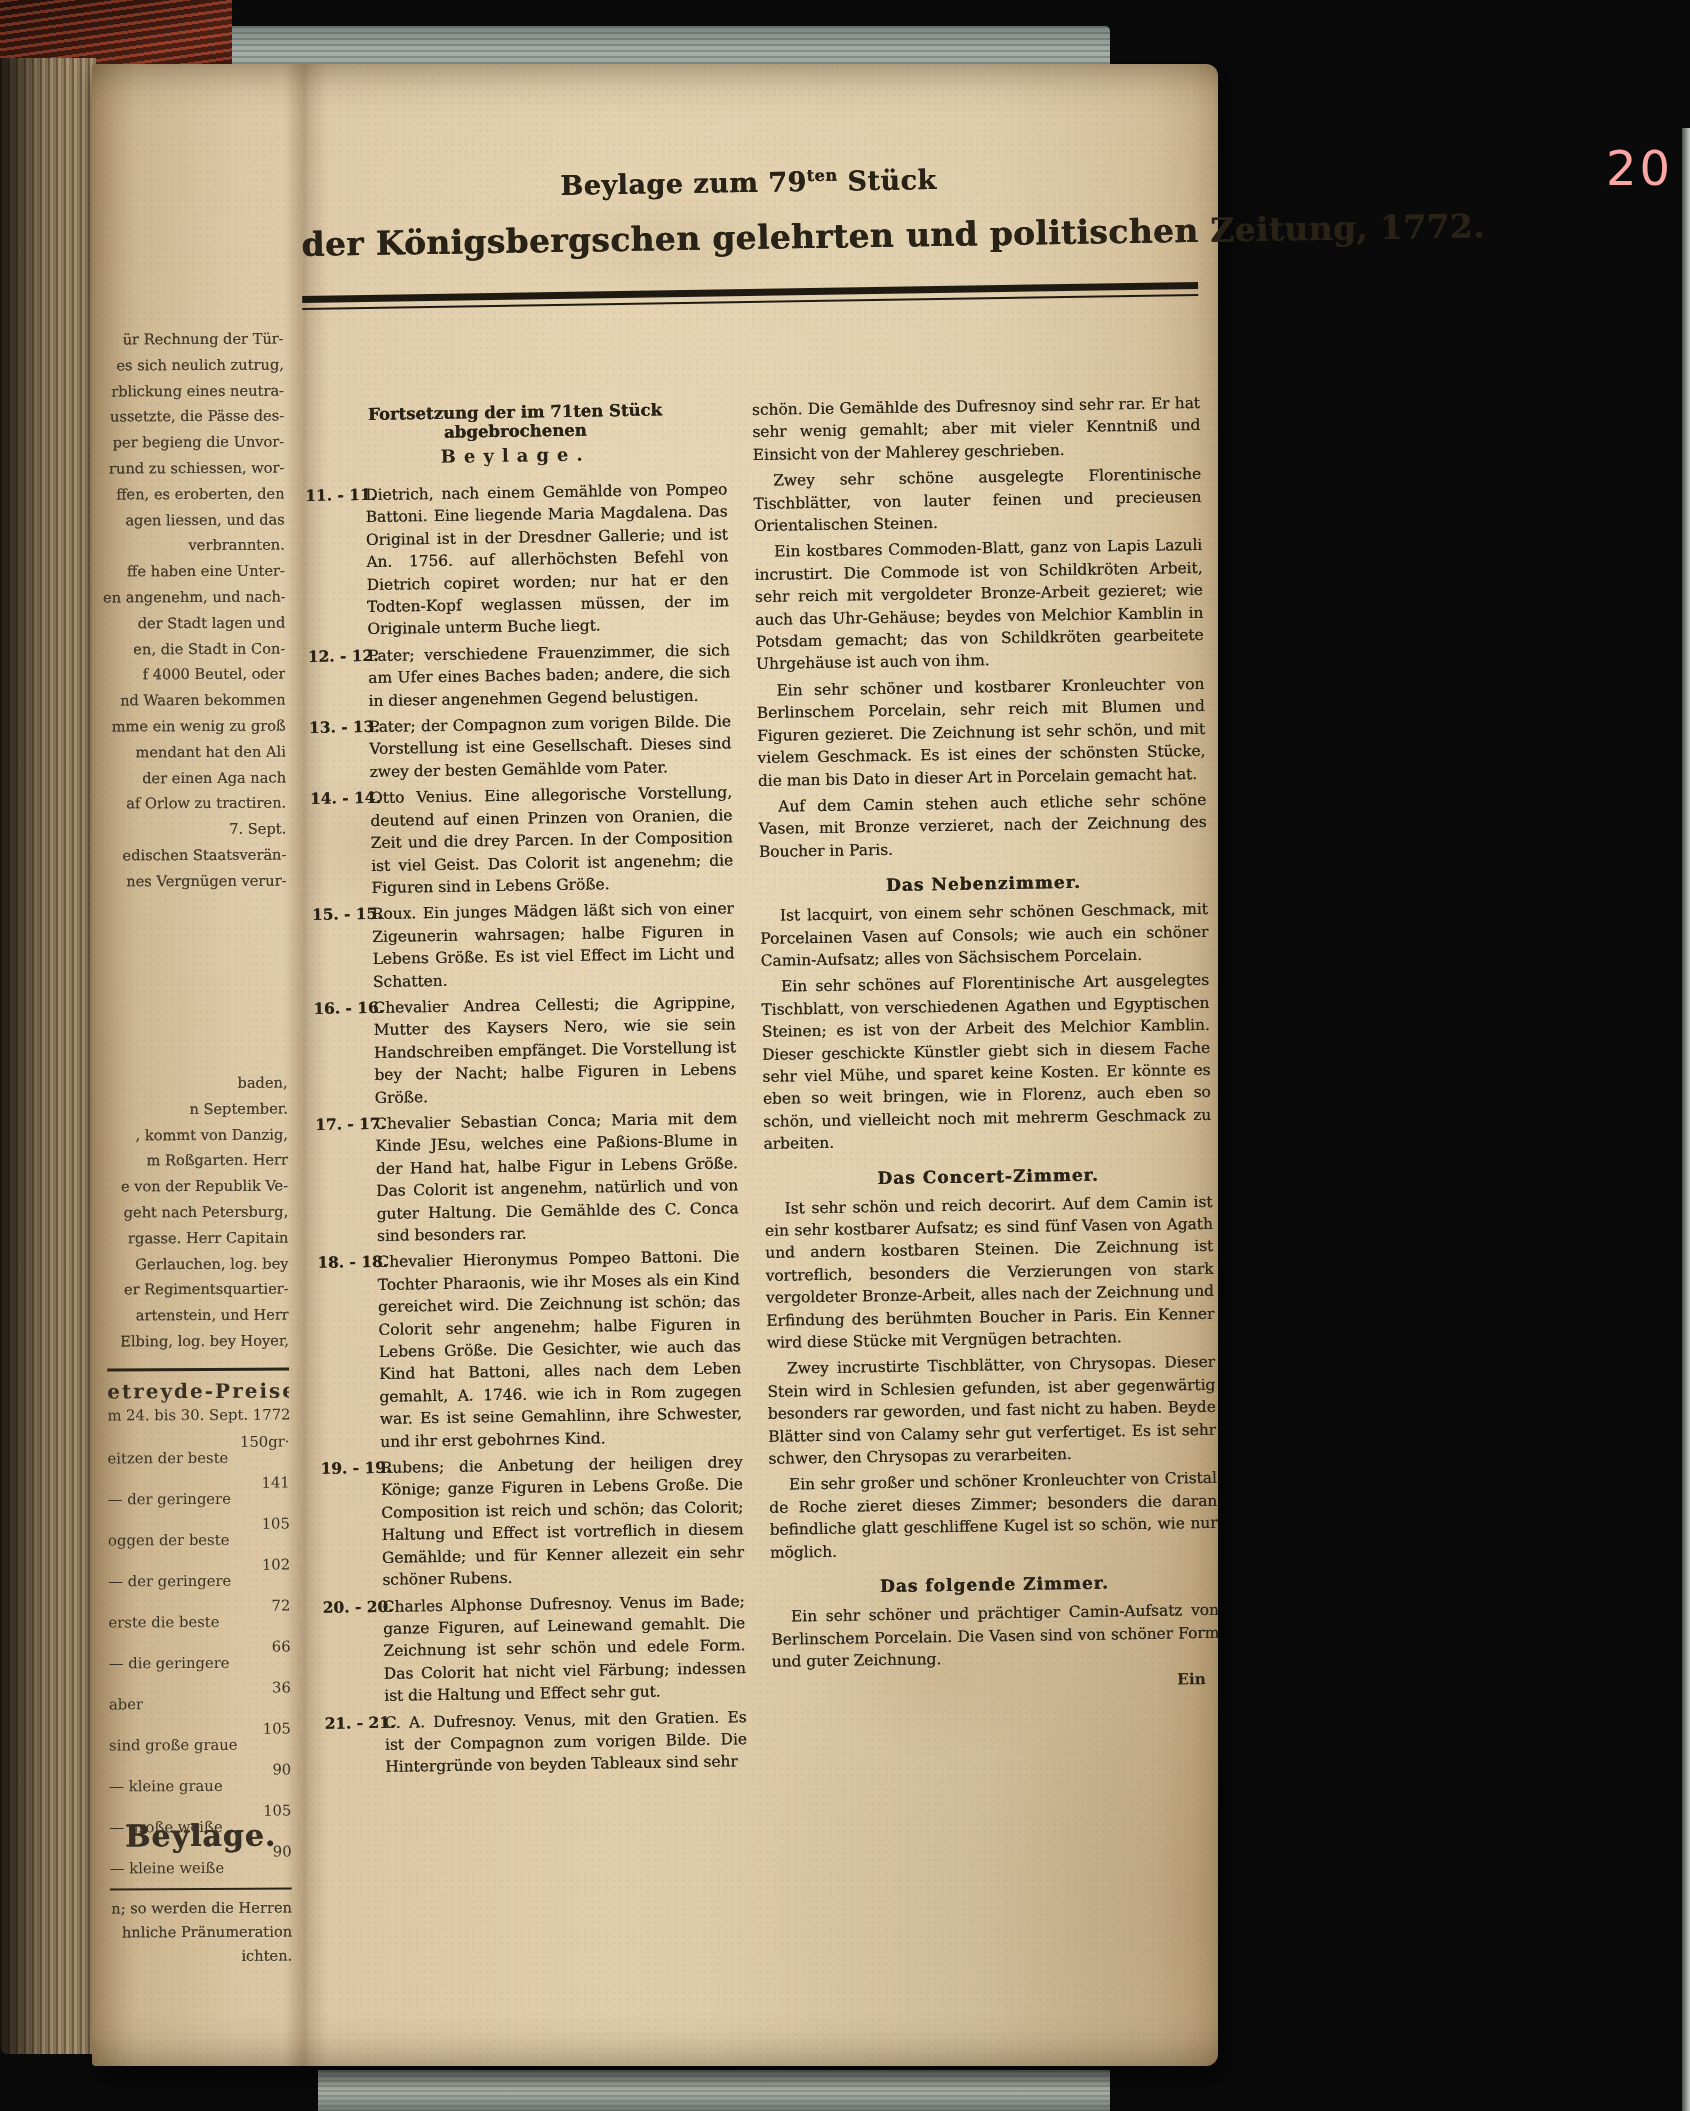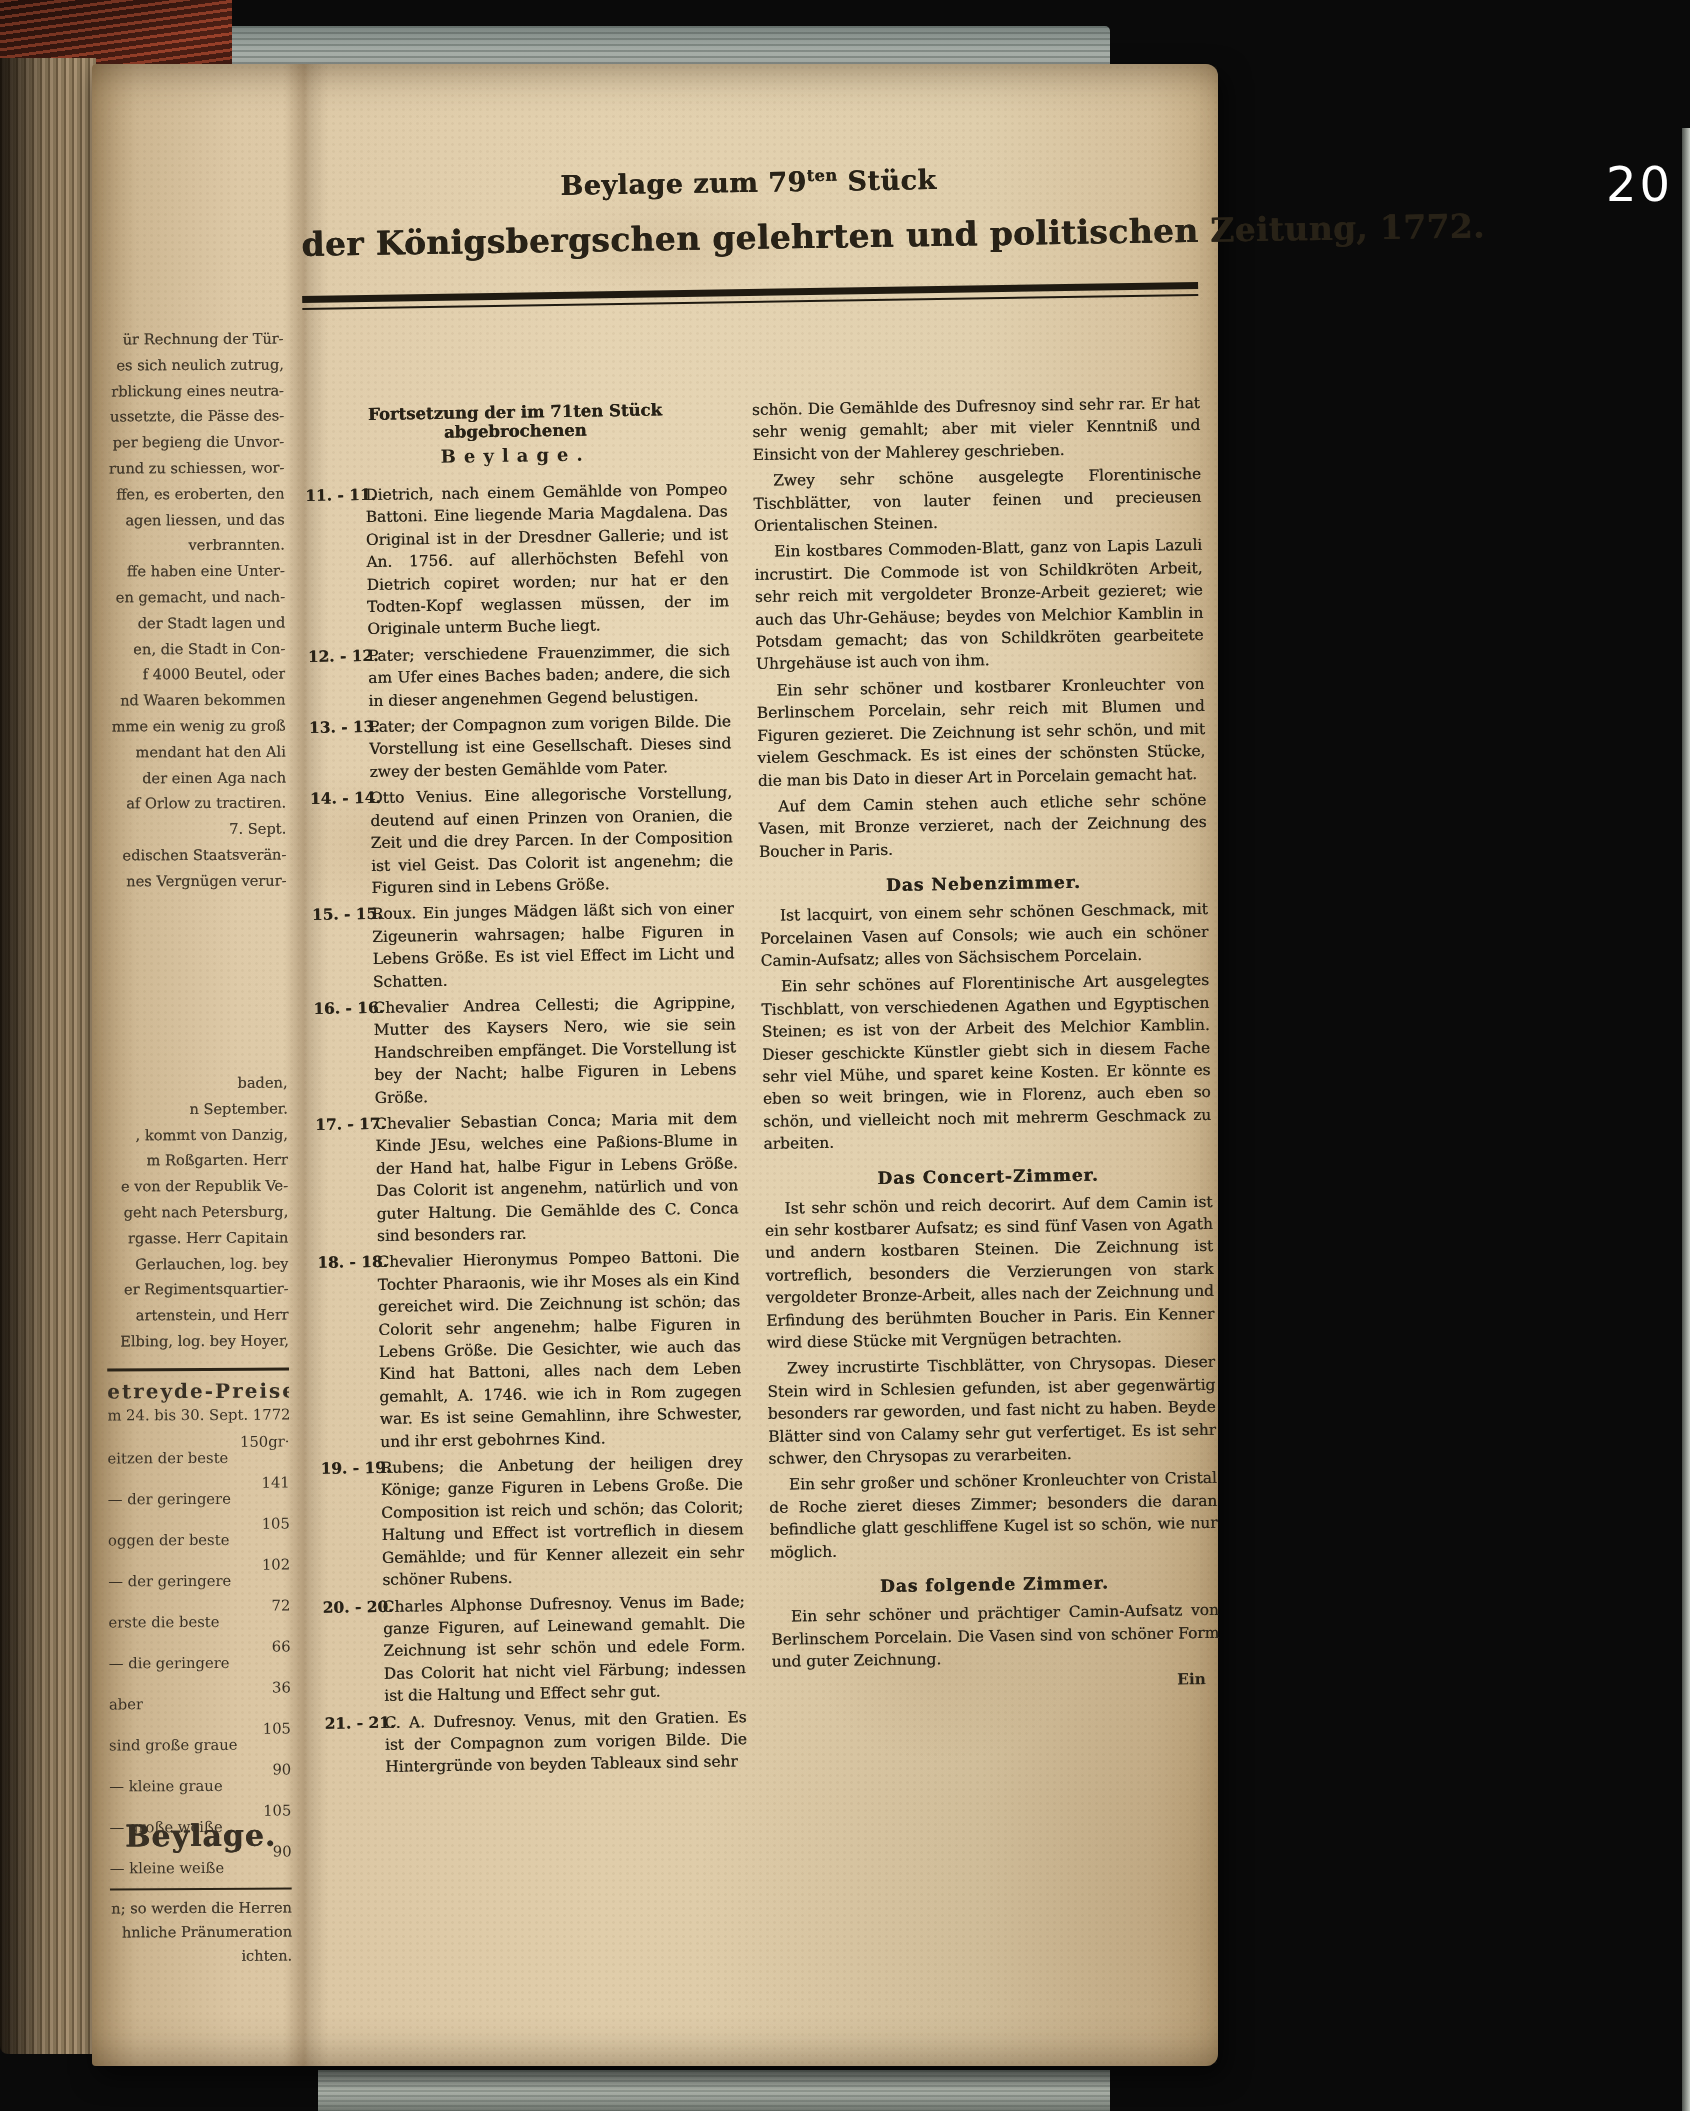--- a/index.html
+++ b/index.html
@@ -34,23 +34,23 @@
     position:absolute; left:318px; top:2070px; width:792px; height:41px;
     background:
       repeating-linear-gradient(180deg, rgba(60,70,65,.25) 0 2px, rgba(0,0,0,0) 2px 5px),
       linear-gradient(180deg,#7e867f 0%,#b7bdb4 50%,#6d746d 100%);
   }
   .right-edge-line {
     position:absolute; left:1682px; top:128px; width:8px; height:1983px;
     background:linear-gradient(90deg,#4d514c,#c7ccc4);
   }
   .page-number {
-    position:absolute; left:1606px; top:156px;
+    position:absolute; left:1606px; top:140px;
     font-family:"DejaVu Sans","Liberation Sans",sans-serif;
-    font-size:48px; color:#ffffff; letter-spacing:3px;
+    font-size:48px; color:#fca5a5; letter-spacing:3px;
   }
 
   
   .page {
     position:absolute; left:92px; top:64px; width:1126px; height:2002px;
     border-radius:4px 12px 12px 4px;
     background:
       radial-gradient(120% 85% at 56% 32%, rgba(252,242,216,.30) 0%, rgba(0,0,0,0) 58%),
       radial-gradient(70% 50% at 97% 92%, rgba(110,80,40,.20), rgba(0,0,0,0) 62%),
       linear-gradient(90deg,#a78d66 0%,#ccb590 4%,#dbc6a3 13%,#e0cdaa 45%,#dccaa7 79%,#d2bc97 94%,#c0a77e 100%),
@@ -167,21 +167,21 @@
           <div class="frag-line">ür Rechnung der Tür-</div>
           <div class="frag-line">es sich neulich zutrug,</div>
           <div class="frag-line">rblickung eines neutra-</div>
           <div class="frag-line">ussetzte, die Pässe des-</div>
           <div class="frag-line">per begieng die Unvor-</div>
           <div class="frag-line">rund zu schiessen, wor-</div>
           <div class="frag-line">ffen, es eroberten, den</div>
           <div class="frag-line">agen liessen, und das</div>
           <div class="frag-line">verbrannten.</div>
           <div class="frag-line">ffe haben eine Unter-</div>
-          <div class="frag-line">en gemacht, und nach-</div>
+          <div class="frag-line">en angenehm, und nach-</div>
           <div class="frag-line">der Stadt lagen und</div>
           <div class="frag-line">en, die Stadt in Con-</div>
           <div class="frag-line">f 4000 Beutel, oder</div>
           <div class="frag-line">nd Waaren bekommen</div>
           <div class="frag-line">mme ein wenig zu groß</div>
           <div class="frag-line">mendant hat den Ali</div>
           <div class="frag-line">der einen Aga nach</div>
           <div class="frag-line">af Orlow zu tractiren.</div>
           <div class="frag-line">7. Sept.</div>
           <div class="frag-line">edischen Staatsverän-</div>

